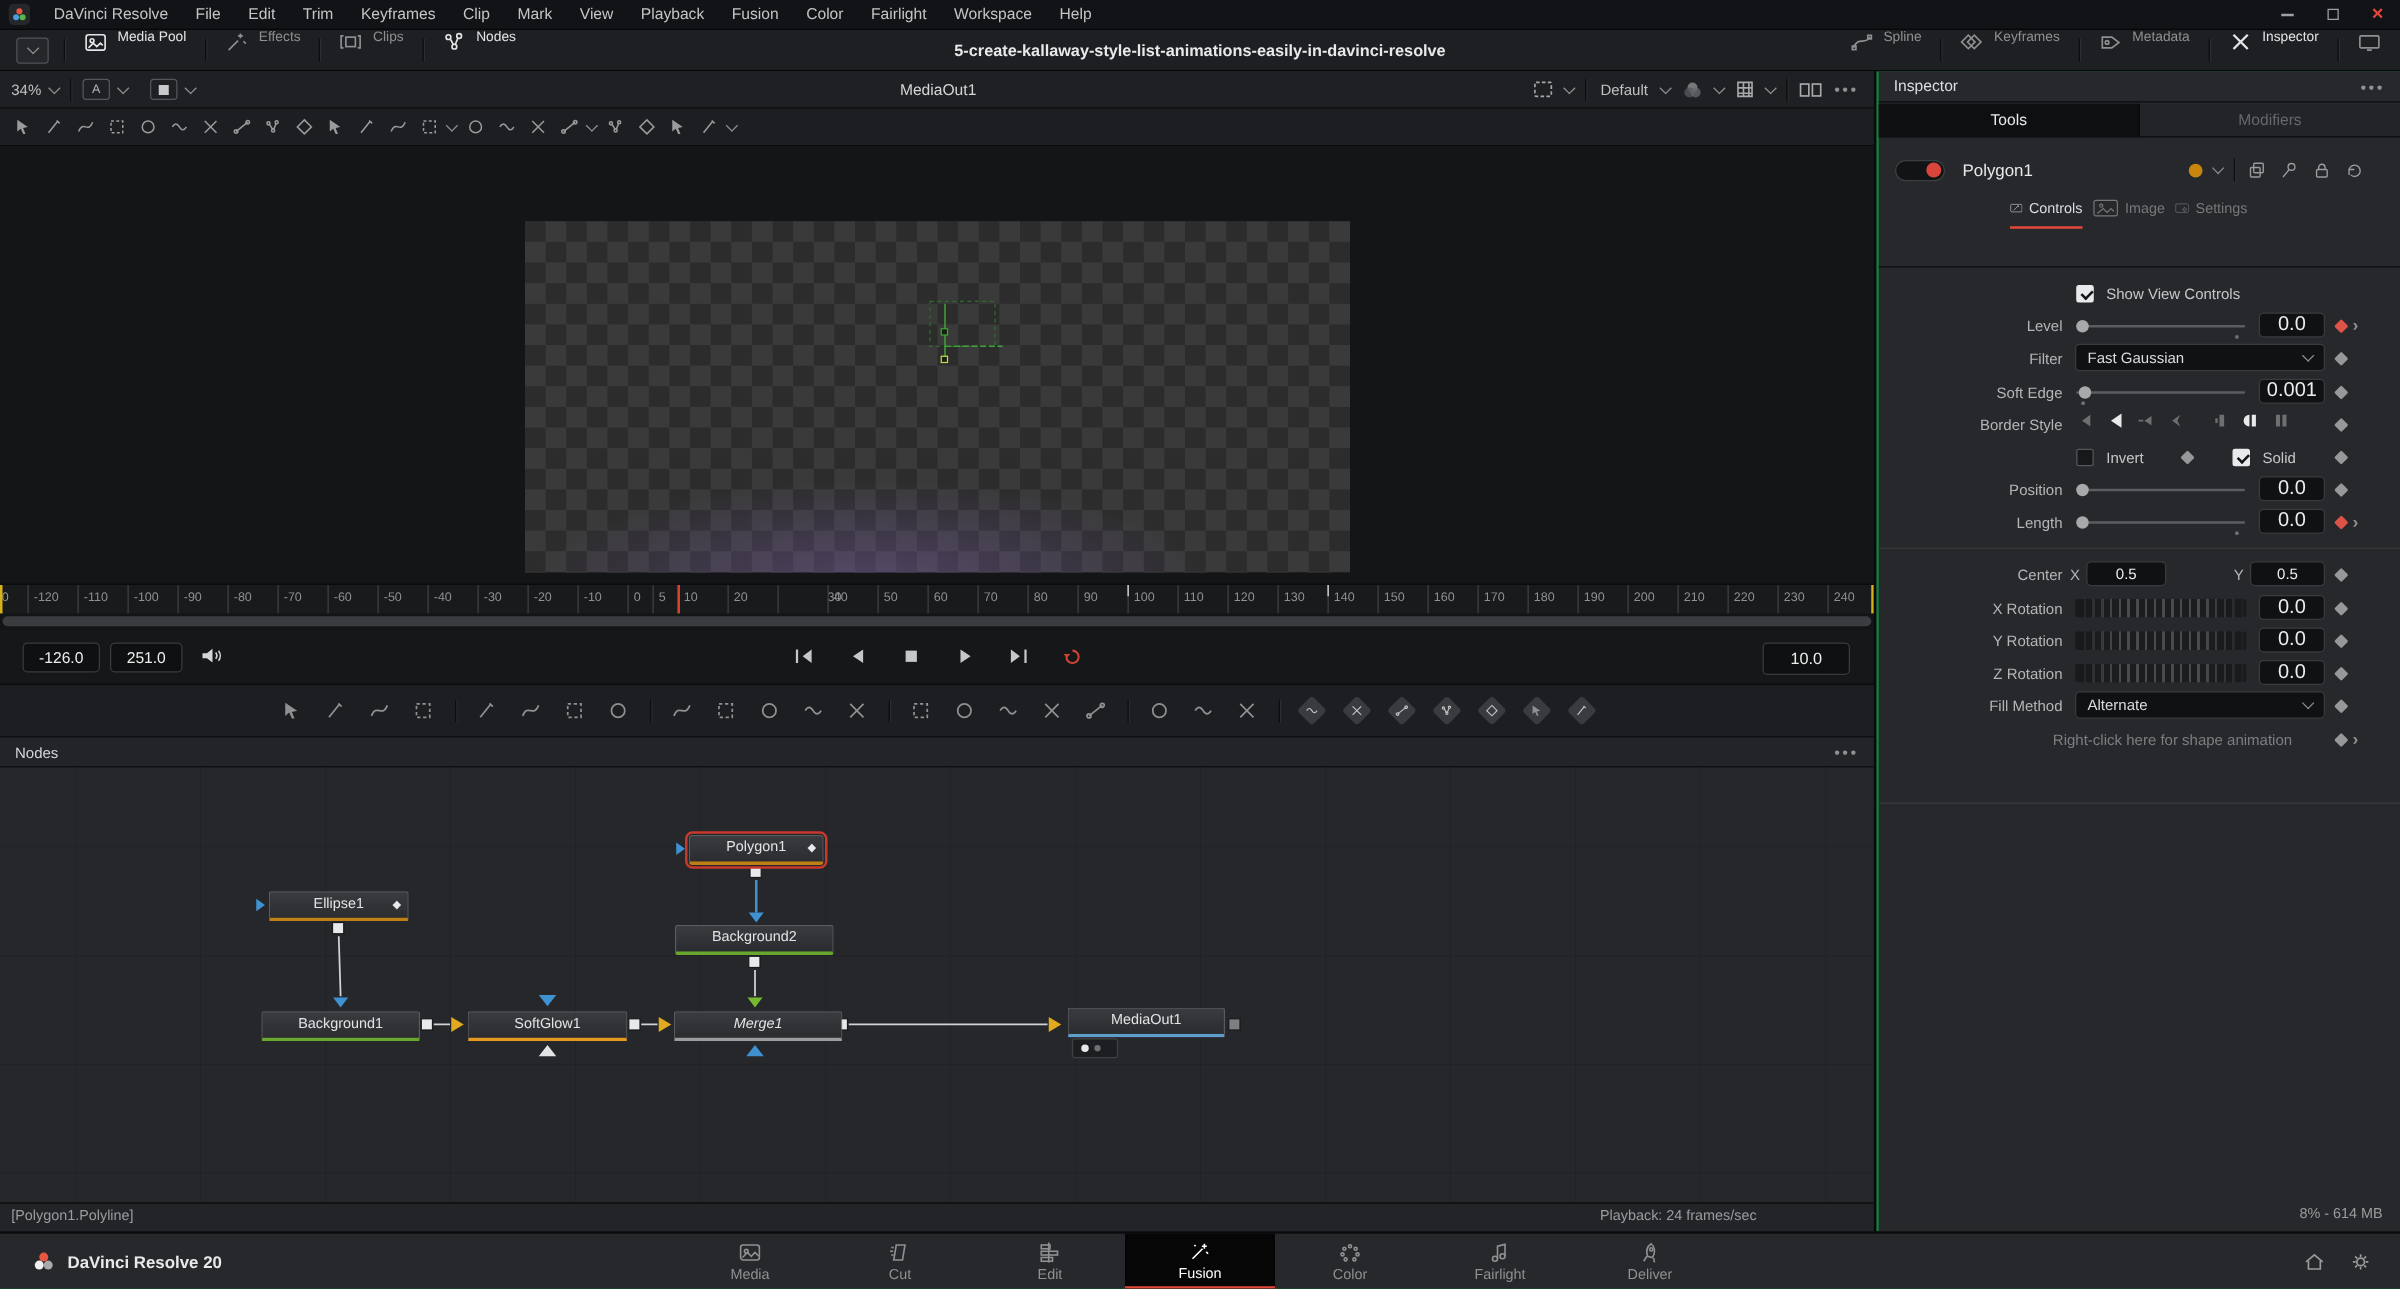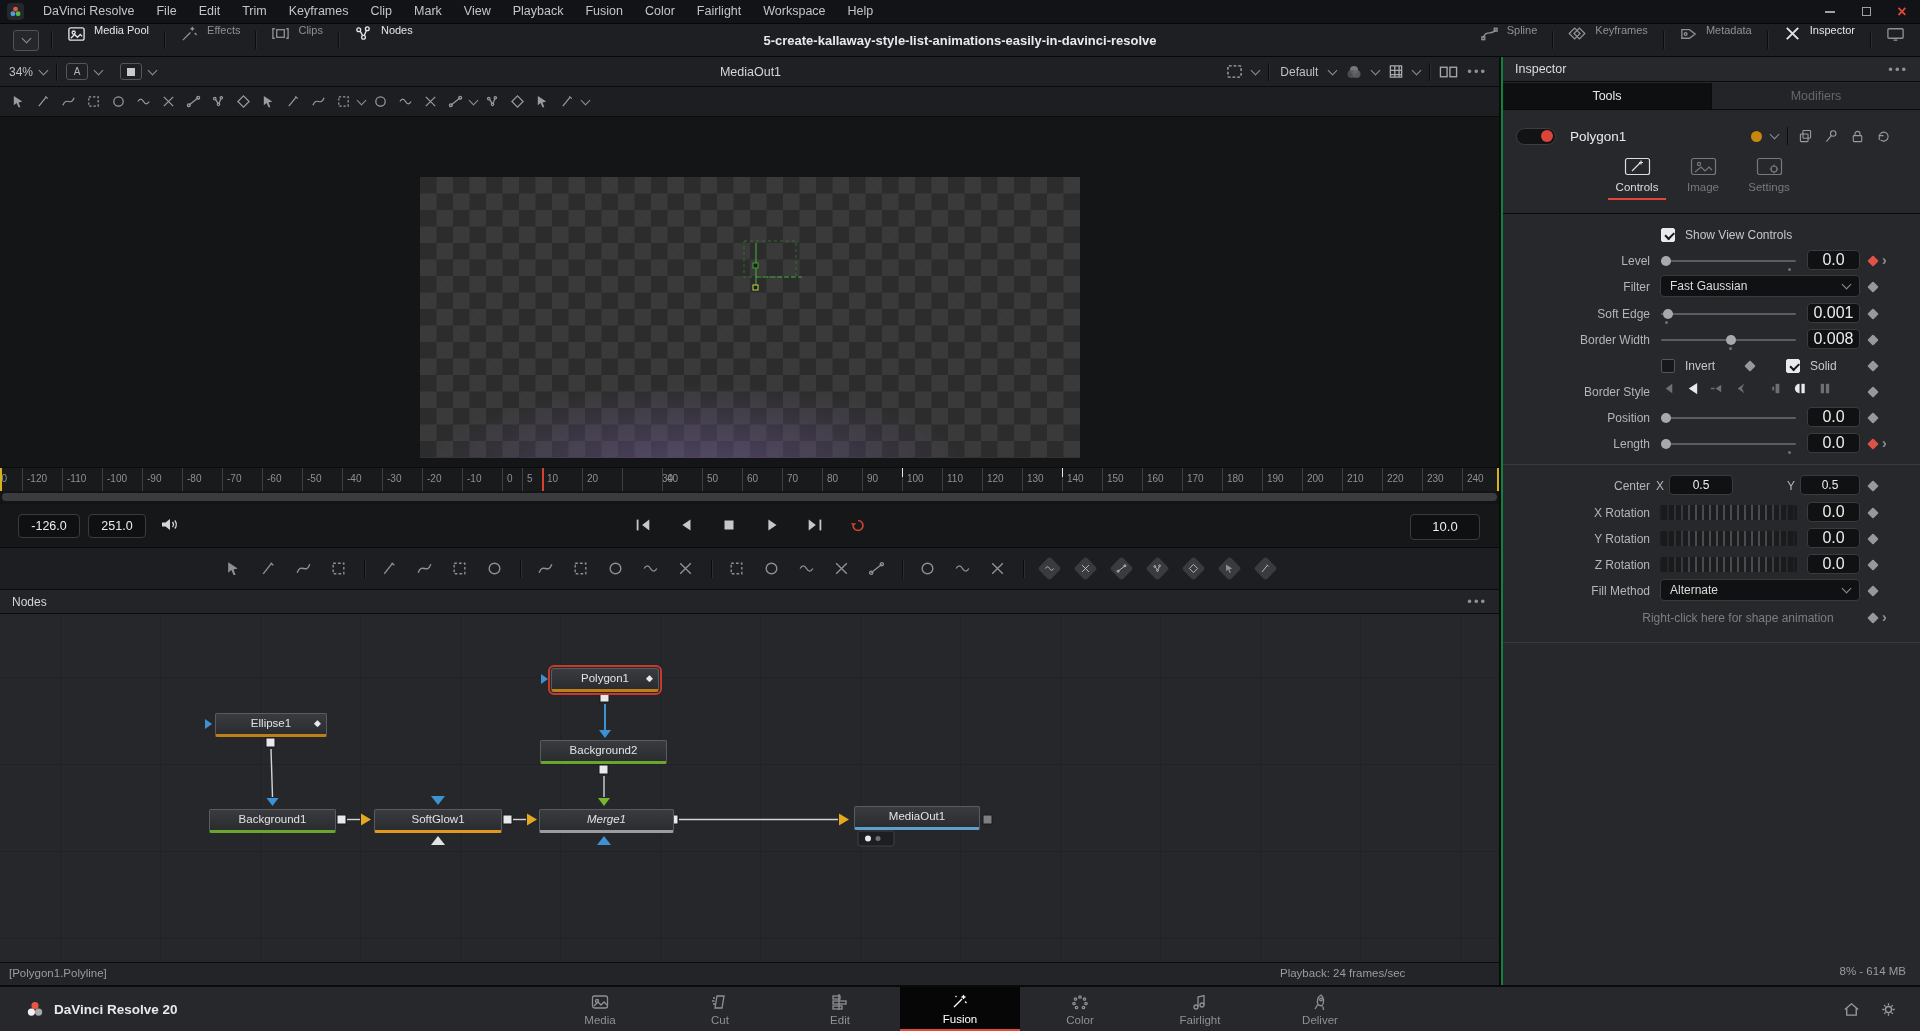--- a/index.html
+++ b/index.html
@@ -87,21 +87,21 @@
 .itab{flex:1;display:flex;align-items:center;justify-content:center;font-size:12.5px;color:#66676a}
 .itab.active{background:#0e0f10;color:#e8e9eb;border-right:1px solid #0a0b0c}
 #insp-node-row{position:absolute;left:0;top:62px;width:100%;height:34px;display:flex;align-items:center}
 #node-toggle{position:relative;width:40px;height:17px;margin-left:13px;background:#121315;border:1px solid #3c3d40;border-radius:9px}
 #node-toggle .knob2{position:absolute;right:2px;top:1.5px;width:12px;height:12px;border-radius:50%;background:#d9453a}
 #insp-node-name{margin-left:14px;font-size:13.5px;color:#e8e9eb}
 #node-row-icons{position:absolute;left:248px;display:flex;align-items:center;gap:9px;color:#9a9b9d}
 .colordot{width:11px;height:11px;border-radius:50%;background:#c8860d}
 .nr-icn svg{width:17px;height:17px;stroke:currentColor;fill:none;stroke-width:1.3}
 #insp-subtabs{position:absolute;left:105px;top:100px;display:flex;gap:8px}
-.subtab{width:58px;display:flex;flex-direction:column;align-items:center;gap:5px;font-size:11.5px;color:#77787a;padding-bottom:7px;position:relative}
+.subtab{width:58px;display:flex;flex-direction:row;align-items:center;gap:5px;font-size:11.5px;color:#77787a;padding-bottom:7px;position:relative}
 .subtab.active{color:#dcdde0}
 .subtab.active::after{content:"";position:absolute;bottom:0;left:0;right:0;height:2px;background:#e3473a}
 .subtab svg{width:27px;height:19px;stroke:currentColor;fill:none;stroke-width:1.2}
 #insp-subtab-line{position:absolute;left:0;top:156px;width:100%;height:1px;background:#0a0b0c}
 #insp-rows{position:absolute;left:0;top:165px;width:100%}
 .irow{position:relative;height:25px;margin-bottom:1px}
 .ilabel{position:absolute;left:0;top:50%;transform:translateY(-50%);width:147px;text-align:right;font-size:12px;color:#b4b5b7}
 .islider{position:absolute;left:158px;top:12px;width:135px;height:2px;background:#5c5d60;border-radius:1px}
 .islider .knob{position:absolute;top:-4px;width:10px;height:10px;border-radius:50%;background:#a8a9ab;margin-left:-5px}
 .defdot{position:absolute;top:8px;width:3px;height:3px;border-radius:50%;background:#6f7072}
@@ -890,75 +890,64 @@
         <span class="islider">
             <span class="knob" style="left:5%"></span>
             <span class="defdot" style="left:3%"></span>
           </span>
         <span class="vbox">0.001</span>
         <span class="kslot">
             <span class="kdia"></span>
           </span>
       </div>
       <div class="irow">
-        <span class="ilabel">Border Width</span>
-        <span class="islider">
-            <span class="knob" style="left:52%"></span>
-            <span class="defdot" style="left:50%"></span>
-          </span>
-        <span class="vbox">0.008</span>
+        <span class="ilabel">Border Style</span>
+        <span class="bstyle-icons">
+          <svg viewBox="0 0 16 14">
+              <path d="M12 2 L5 7 L12 12 Z" fill="#6e6f71"></path>
+            </svg>
+          <svg viewBox="0 0 16 14">
+              <path d="M13 1 L4 7 L13 13 Z" fill="#e8e9eb"></path>
+            </svg>
+          <svg viewBox="0 0 16 14">
+              <path d="M13 3 L7 7 L13 11 Z" fill="#6e6f71"></path>
+              <path d="M2 7 h4" stroke="#6e6f71" stroke-width="1.5"></path>
+            </svg>
+          <svg viewBox="0 0 16 14">
+              <path d="M12 2 L5 7 L12 12 L9.5 7 Z" fill="#6e6f71"></path>
+            </svg>
+          <svg viewBox="0 0 16 14" style="margin-left:12px">
+              <rect x="7" y="2" width="4" height="10" fill="#6e6f71"></rect>
+              <rect x="3.5" y="5" width="2" height="4" fill="#6e6f71"></rect>
+            </svg>
+          <svg viewBox="0 0 16 14">
+              <path d="M7 2 a5 5 0 0 0 0 10 z" fill="#e8e9eb"></path>
+              <rect x="9" y="2" width="3.5" height="10" fill="#e8e9eb"></rect>
+            </svg>
+          <svg viewBox="0 0 16 14">
+              <rect x="4" y="2" width="3.5" height="10" fill="#6e6f71"></rect>
+              <rect x="9.5" y="2" width="3.5" height="10" fill="#6e6f71"></rect>
+            </svg>
+        </span>
         <span class="kslot">
             <span class="kdia"></span>
           </span>
       </div>
       <div class="irow">
         <span class="cbwrap" style="left:158px">
             <span class="cb"></span>
             <span>Invert</span>
           </span>
         <span class="kslot" style="left:243px">
             <span class="kdia"></span>
           </span>
         <span class="cbwrap" style="left:283px">
             <span class="cb on"></span>
             <span>Solid</span>
           </span>
-        <span class="kslot">
-            <span class="kdia"></span>
-          </span>
-      </div>
-      <div class="irow">
-        <span class="ilabel">Border Style</span>
-        <span class="bstyle-icons">
-          <svg viewBox="0 0 16 14">
-              <path d="M12 2 L5 7 L12 12 Z" fill="#6e6f71"></path>
-            </svg>
-          <svg viewBox="0 0 16 14">
-              <path d="M13 1 L4 7 L13 13 Z" fill="#e8e9eb"></path>
-            </svg>
-          <svg viewBox="0 0 16 14">
-              <path d="M13 3 L7 7 L13 11 Z" fill="#6e6f71"></path>
-              <path d="M2 7 h4" stroke="#6e6f71" stroke-width="1.5"></path>
-            </svg>
-          <svg viewBox="0 0 16 14">
-              <path d="M12 2 L5 7 L12 12 L9.5 7 Z" fill="#6e6f71"></path>
-            </svg>
-          <svg viewBox="0 0 16 14" style="margin-left:12px">
-              <rect x="7" y="2" width="4" height="10" fill="#6e6f71"></rect>
-              <rect x="3.5" y="5" width="2" height="4" fill="#6e6f71"></rect>
-            </svg>
-          <svg viewBox="0 0 16 14">
-              <path d="M7 2 a5 5 0 0 0 0 10 z" fill="#e8e9eb"></path>
-              <rect x="9" y="2" width="3.5" height="10" fill="#e8e9eb"></rect>
-            </svg>
-          <svg viewBox="0 0 16 14">
-              <rect x="4" y="2" width="3.5" height="10" fill="#6e6f71"></rect>
-              <rect x="9.5" y="2" width="3.5" height="10" fill="#6e6f71"></rect>
-            </svg>
-        </span>
         <span class="kslot">
             <span class="kdia"></span>
           </span>
       </div>
       <div class="irow">
         <span class="ilabel">Position</span>
         <span class="islider">
             <span class="knob" style="left:4%"></span>
           </span>
         <span class="vbox">0.0</span>

